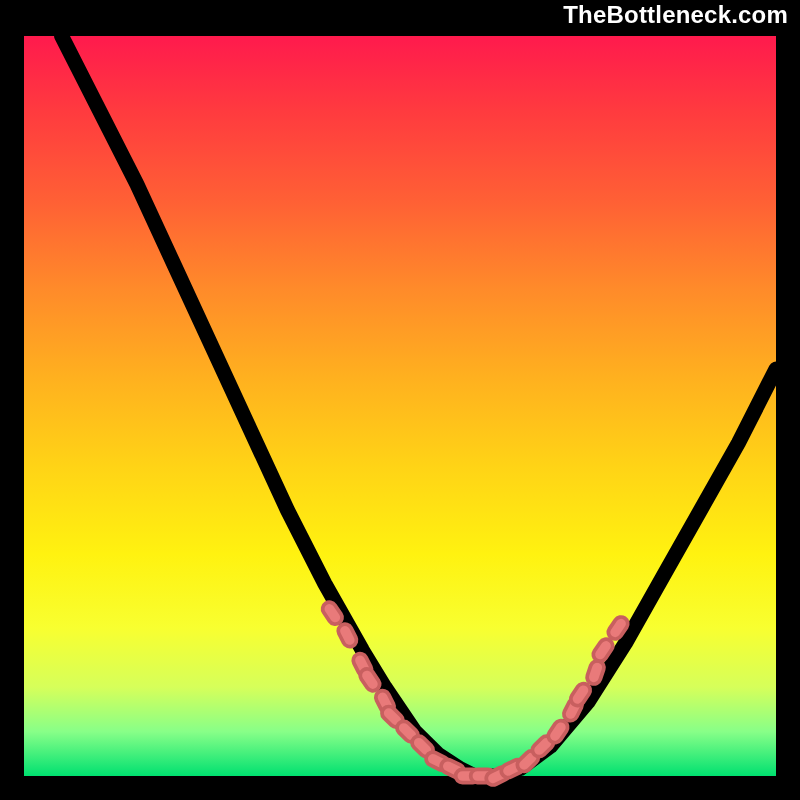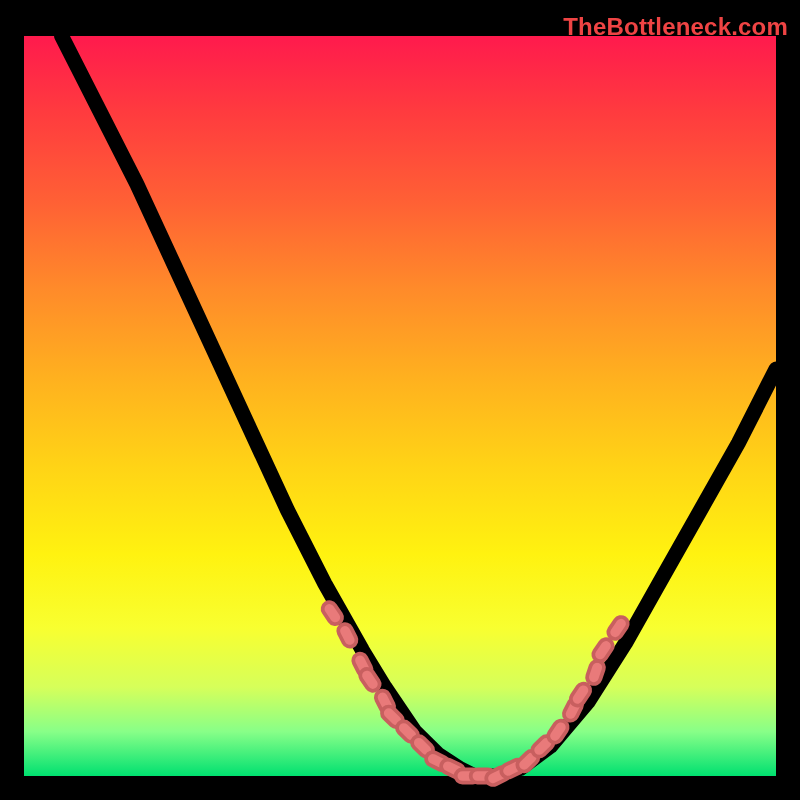--- a/index.html
+++ b/index.html
@@ -12,23 +12,23 @@
     font-family: Arial, Helvetica, sans-serif;
   }
   .frame {
     position: relative;
     width: 800px;
     height: 800px;
     background: #000;
   }
   .watermark {
     position: absolute;
-    top: 13px;
+    top: 1px;
     right: 12px;
-    color: #ef4444;
+    color: #ffffff;
     font-size: 24px;
     font-weight: 600;
     letter-spacing: 0.2px;
     user-select: none;
   }
   .plot-area {
     position: absolute;
     left: 24px;
     top: 36px;
     width: 752px;

